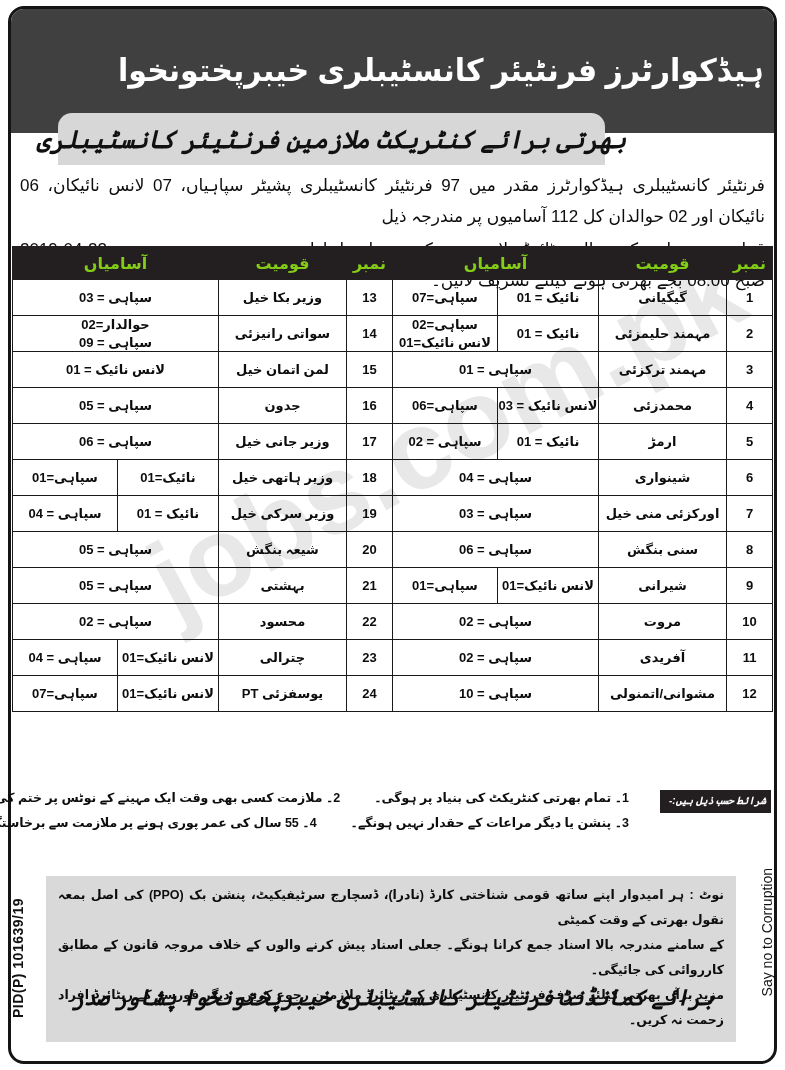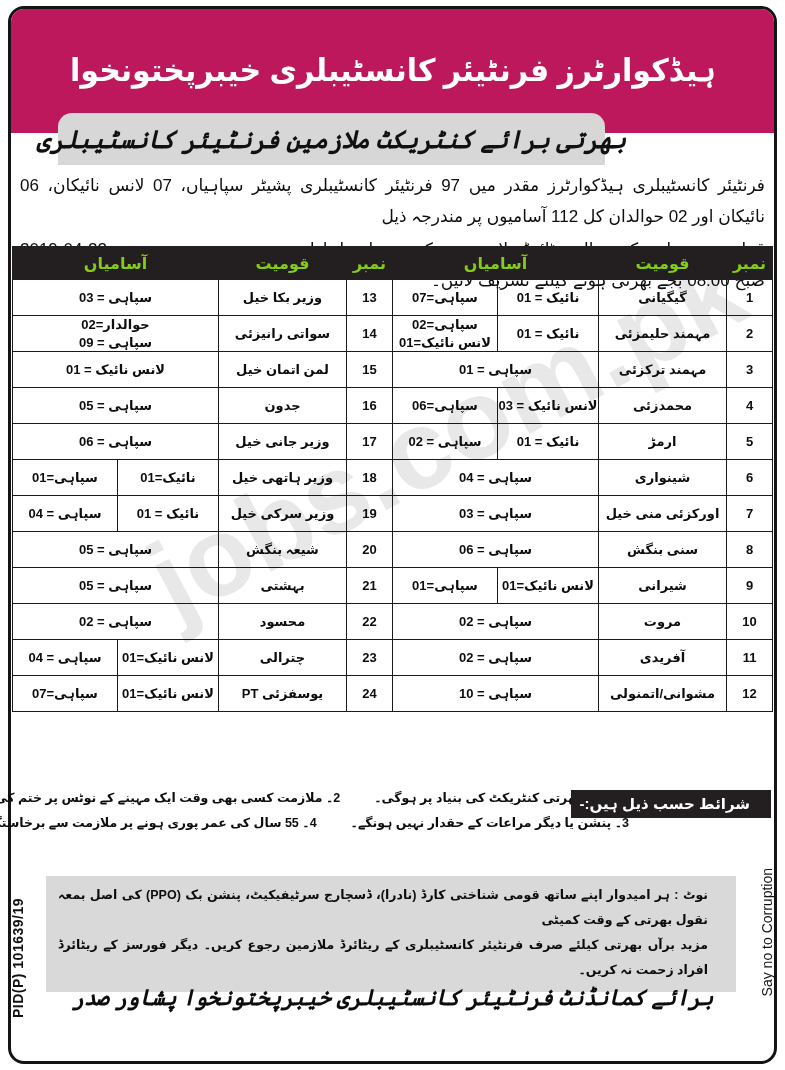--- a/index.html
+++ b/index.html
@@ -32,25 +32,24 @@
     background: #ffffff;
   }
 
   
   .masthead {
     position: absolute;
     left: 11px;
     top: 9px;
     width: 763px;
     height: 124px;
-    background: #be185d;
+    background: #404040;
     border-radius: 13px 13px 0 0;
     display: flex;
     align-items: center;
-    justify-content: center;
     box-sizing: border-box;
     overflow: hidden;
   }
   .masthead-title {
     color: #ffffff;
     font-size: 31px;
     font-weight: bold;
     letter-spacing: -0.5px;
     text-align: center;
     direction: rtl;
@@ -149,46 +148,47 @@
     top: 786px;
     width: 757px;
     direction: rtl;
   }
   .cond-head {
     position: absolute;
     right: 0;
     top: 4px;
     background: #231f20;
     color: #ffffff;
-    font-size: 15px;
-    font-weight: bold;
-    padding: 6px 21px 7px 9px;
+    font-size: 10px;
+    font-weight: bold;
+    padding: 6px 5px 7px 9px;
     white-space: nowrap;
     line-height: 1;
+    font-style: italic;
   }
   .cond-rows {
     margin-right: 142px;
     direction: rtl;
     color: #0d0d0d;
     font-size: 12.5px;
     font-weight: 600;
     line-height: 2.0;
   }
   .cond-row { display: flex; justify-content: flex-start; gap: 34px; }
   .cond-item { white-space: nowrap; }
   .cond-num { font-family: "Liberation Sans", sans-serif; font-weight: bold; }
 
   
   .note-box {
     position: absolute;
     left: 46px;
     top: 876px;
     width: 690px;
     background: #d9d9d9;
-    padding: 7px 28px 9px 12px;
+    padding: 7px 12px 9px 12px;
     box-sizing: border-box;
     direction: rtl;
     color: #0d0d0d;
     font-size: 12.5px;
     font-weight: 600;
     line-height: 2.0;
     text-align: justify;
   }
   .note-box p { margin: 0; }
   .note-label { font-weight: bold; }
@@ -418,20 +418,21 @@
         </div>
         <div class="cond-row">
           <span class="cond-item"><span class="cond-num">3۔</span> <span>پنشن یا دیگر مراعات کے حقدار نہیں ہونگے۔</span></span>
           <span class="cond-item"><span class="cond-num">4۔</span> <span>55 سال کی عمر پوری ہونے پر ملازمت سے برخاستگی ہوگی۔</span></span>
         </div>
       </div>
   </div>
 
   <div class="note-box">
     <p><span class="note-label">نوٹ :</span> <span>ہر امیدوار اپنے ساتھ قومی شناختی کارڈ (نادرا)، ڈسچارج سرٹیفیکیٹ، پنشن بک (PPO) کی اصل بمعہ نقول بھرتی کے وقت کمیٹی</span></p>
+    <p>کے سامنے مندرجہ بالا اسناد جمع کرانا ہونگے۔ جعلی اسناد پیش کرنے والوں کے خلاف مروجہ قانون کے مطابق کارروائی کی جائیگی۔</p>
     <p>مزید برآں بھرتی کیلئے صرف فرنٹیئر کانسٹیبلری کے ریٹائرڈ ملازمین رجوع کریں۔ دیگر فورسز کے ریٹائرڈ افراد زحمت نہ کریں۔</p>
   </div>
 
   <div class="signature">برائے کمانڈنٹ فرنٹیئر کانسٹیبلری خیبرپختونخوا پشاور صدر</div>
 
   <div class="vert-left">PID(P) 101639/19</div>
   <div class="vert-right">Say no to Corruption</div>
 </div>
 
 </body></html>

